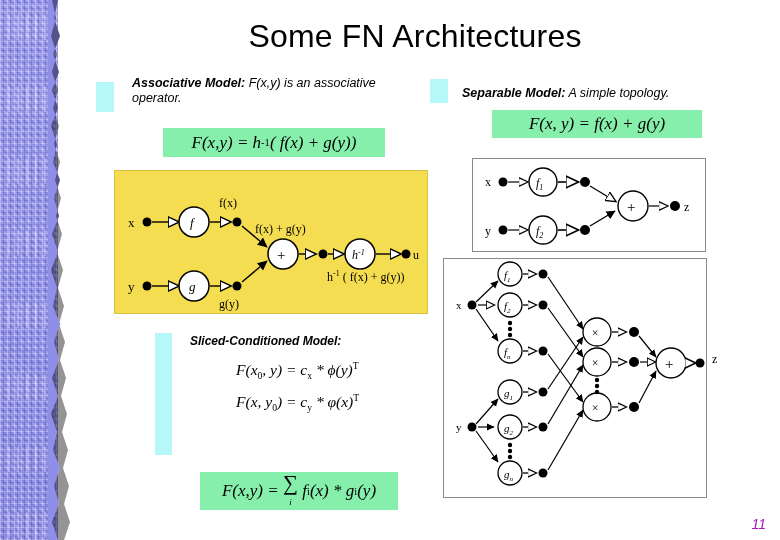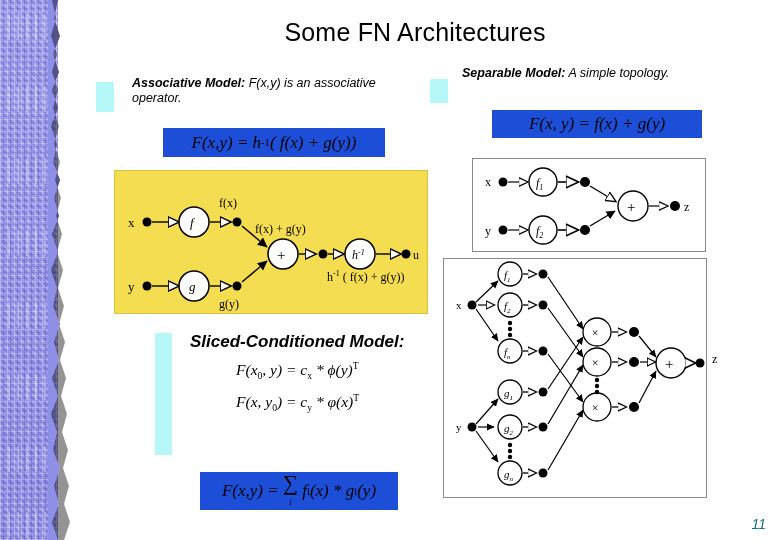--- a/index.html
+++ b/index.html
@@ -27,49 +27,49 @@
       repeating-linear-gradient(90deg, rgba(255,255,255,.55) 0 2px, rgba(255,255,255,0) 2px 9px);
     opacity:.55;
   }
   .torn{
     position:absolute;left:48px;top:0;width:22px;height:540px;
   }
 
   
   .title{
     position:absolute;left:180px;top:18px;width:470px;
-    text-align:center;font-size:25px;color:#000;letter-spacing:.2px;
+    text-align:center;font-size:32px;color:#000;letter-spacing:.2px;
   }
 
   
   .bullet-sq{
     position:absolute;background:#b6f7f7;
   }
   .bul-text{
     position:absolute;font-size:12.5px;color:#000;line-height:15px;
     font-style:italic;
   }
   .bul-text b{font-style:italic;font-weight:bold;}
 
   
   #assoc-bullet{left:96px;top:82px;width:18px;height:30px;}
   #assoc-text{left:132px;top:76px;width:250px;}
 
   
   #sep-bullet{left:430px;top:79px;width:18px;height:24px;}
-  #sep-text{left:462px;top:66px;width:280px;}
+  #sep-text{left:462px;top:86px;width:280px;}
 
   
   #sliced-bullet{left:155px;top:333px;width:17px;height:122px;}
-  #sliced-title{left:190px;top:334px;width:240px;font-weight:bold;font-style:italic;font-size:17px;}
+  #sliced-title{left:190px;top:334px;width:240px;font-weight:bold;font-style:italic;font-size:12px;}
   #sliced-note{left:190px;top:420px;width:250px;font-size:12.5px;font-style:normal;line-height:15px;}
 
   
   .fbox{
-    position:absolute;background:#1d4ed8;color:#000;
+    position:absolute;background:#86efac;color:#000;
     font-family:"Liberation Serif", serif;font-style:italic;
     display:flex;align-items:center;justify-content:center;
     white-space:nowrap;
   }
   #f-assoc{left:163px;top:128px;width:222px;height:29px;font-size:17px;}
   #f-sep{left:492px;top:110px;width:210px;height:28px;font-size:17px;}
   #f-sliced3{left:200px;top:472px;width:198px;height:38px;font-size:17px;}
 
   .fplain{
     position:absolute;font-family:"Liberation Serif", serif;font-style:italic;
@@ -86,21 +86,21 @@
   #diag-assoc{left:114px;top:170px;width:312px;height:142px;background:#f5dd52;border:1px solid #d8c23f;}
   #diag-sep{left:472px;top:158px;width:232px;height:92px;background:#ffffff;border:1px solid #8a8a8a;}
   #diag-slice{left:443px;top:258px;width:262px;height:238px;background:#ffffff;border:1px solid #8a8a8a;}
 
   .panel svg{display:block;width:100%;height:100%;}
   text{font-family:"Liberation Serif", serif;fill:#000;}
 
   
   #pagenum{
     position:absolute;right:14px;bottom:8px;font-size:14px;
-    font-style:italic;color:#0f766e;
+    font-style:italic;color:#a21caf;
   }
 </style>
 </head>
 <body>
 
 <div class="slide">
 
   <div class="edge-strip">
     <div class="motif" style="top:14px"></div>
     <div class="motif" style="top:86px"></div>

